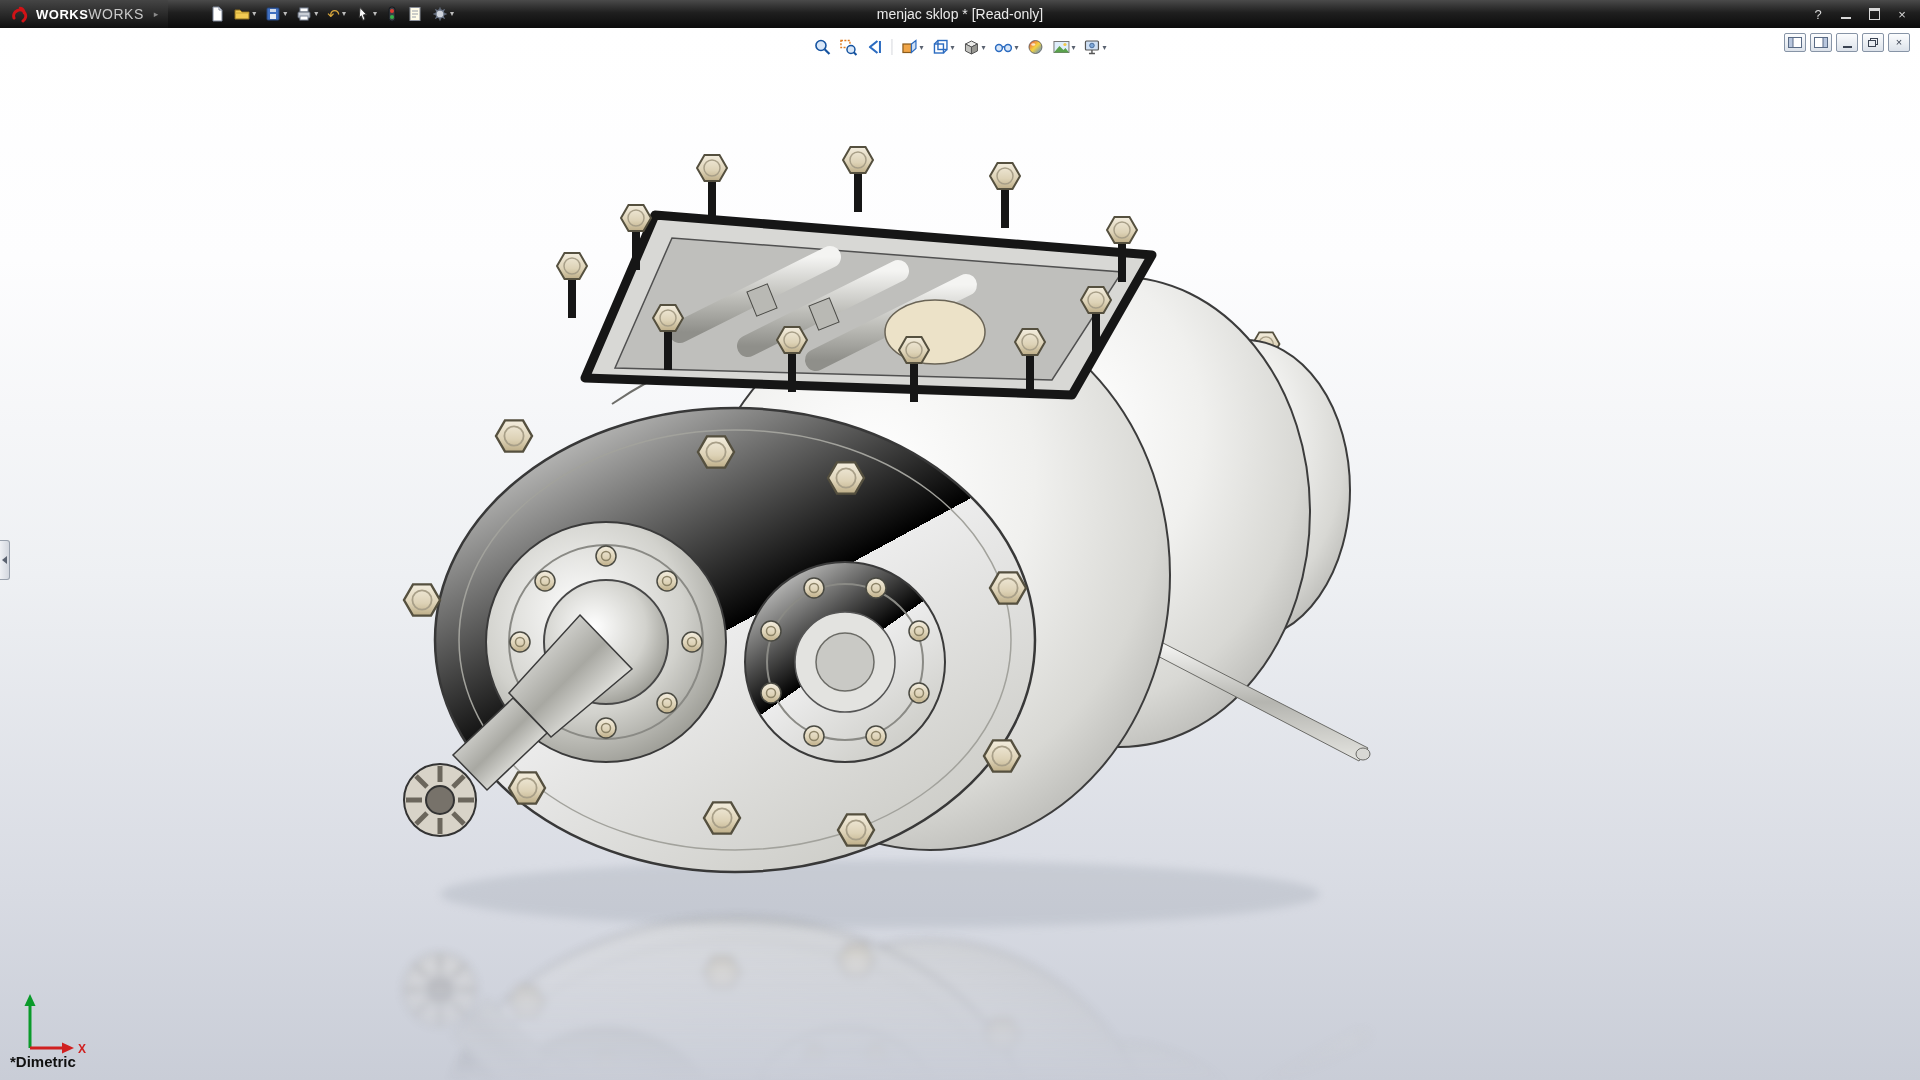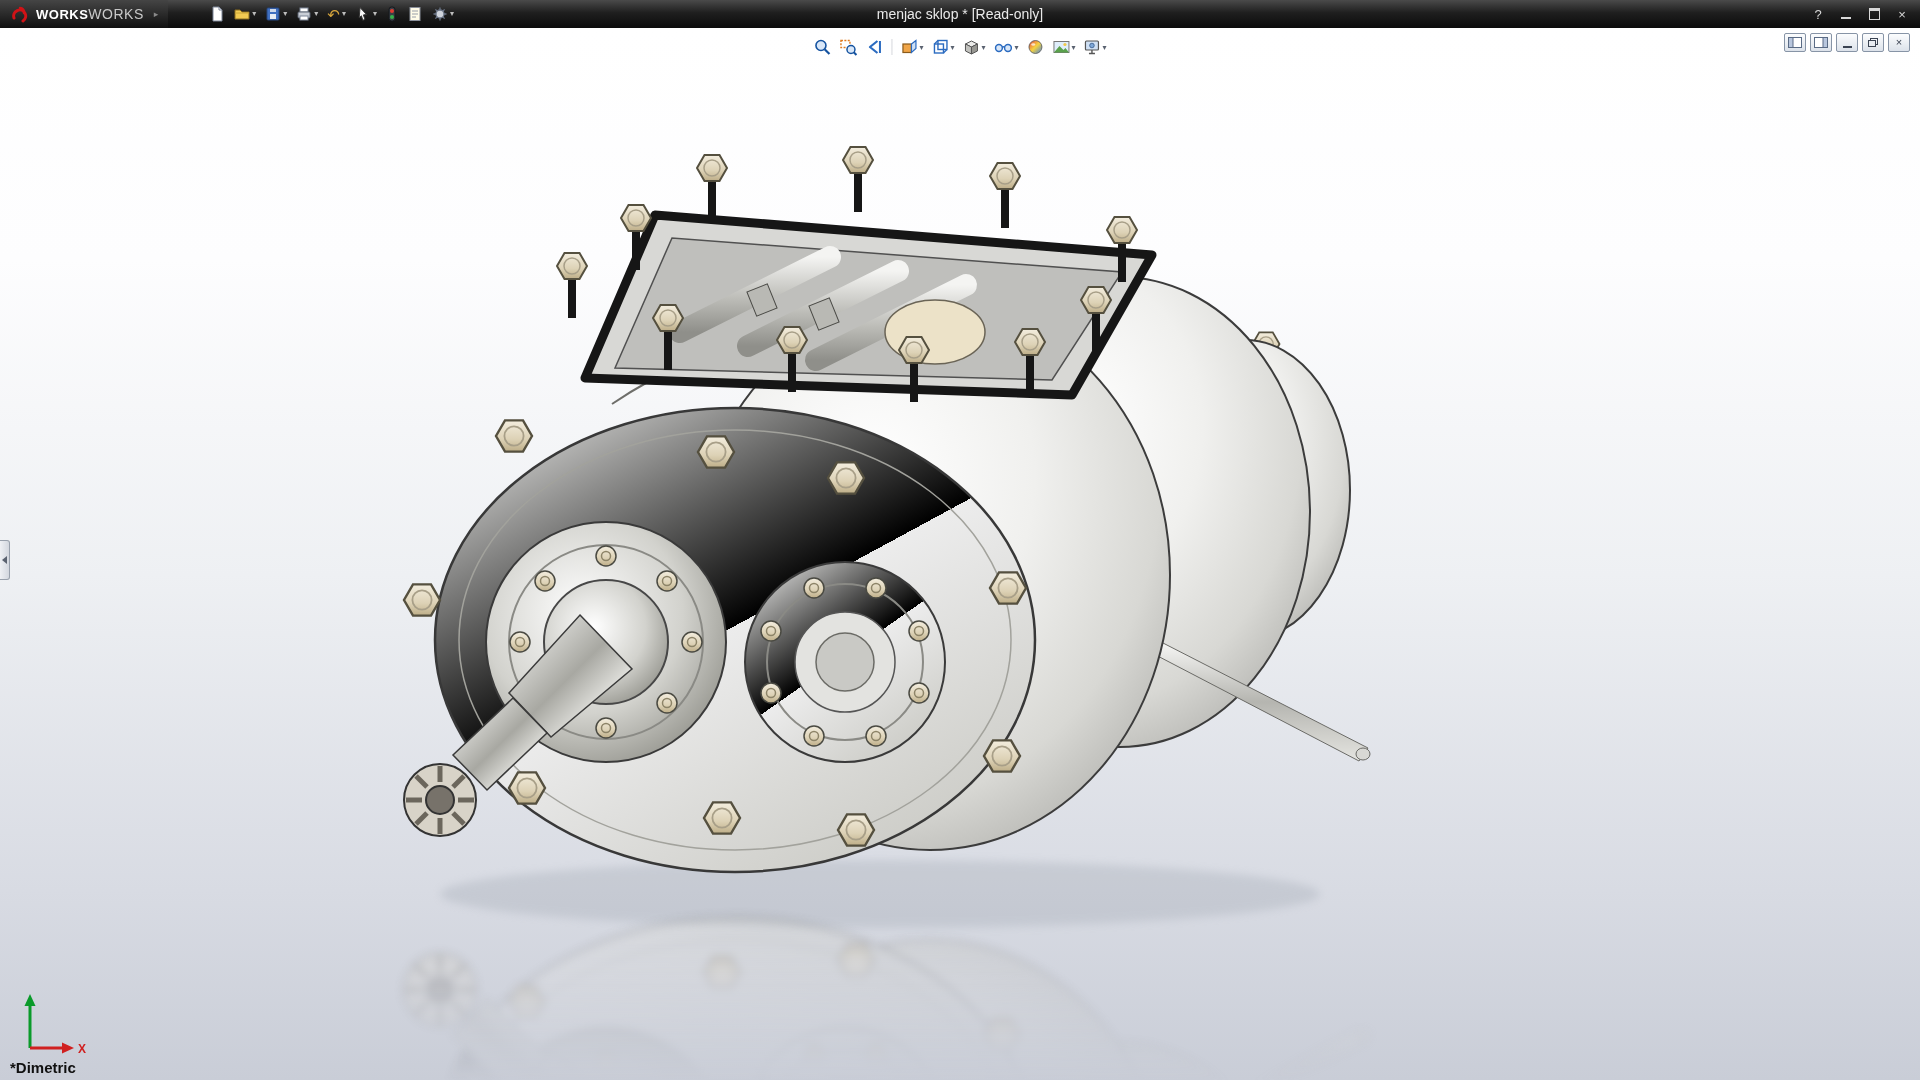--- a/index.html
+++ b/index.html
@@ -46,21 +46,21 @@
   .dc-restore:before{content:"";position:absolute;right:0;top:0;width:6px;height:5px;border:1px solid #3a4352;}
   .dc-restore:after{content:"";position:absolute;left:0;bottom:0;width:6px;height:5px;border:1px solid #3a4352;background:#e8ecf2;}
 
   
   .left-tab{position:absolute;left:0;top:512px;width:9px;height:38px;background:linear-gradient(90deg,#eef0f4,#d3d7df);
     border:1px solid #98a0ac;border-left:none;border-radius:0 3px 3px 0;display:flex;align-items:center;justify-content:center;}
   .left-tab-arrow{width:0;height:0;border-top:4px solid transparent;border-bottom:4px solid transparent;border-right:5px solid #5a6270;}
 
   
   .triad{position:absolute;left:16px;bottom:22px;}
-  .orientation-label{position:absolute;left:10px;bottom:4px;font-size:15px;font-weight:700;color:#101010;}
+  .orientation-label{position:absolute;left:10px;bottom:10px;font-size:15px;font-weight:700;color:#101010;}
 </style>
 </head>
 <body>
 
 <div class="titlebar">
   <div class="brand">
     <svg width="20" height="18" viewBox="0 0 20 18">
       <path d="M4,13 a6,6 0 1 1 9,3" fill="none" stroke="#d01317" stroke-width="3" stroke-linecap="round"></path>
       <path d="M10,3 a4,4 0 0 1 4,5" fill="none" stroke="#d01317" stroke-width="2.4" stroke-linecap="round"></path>
     </svg>

